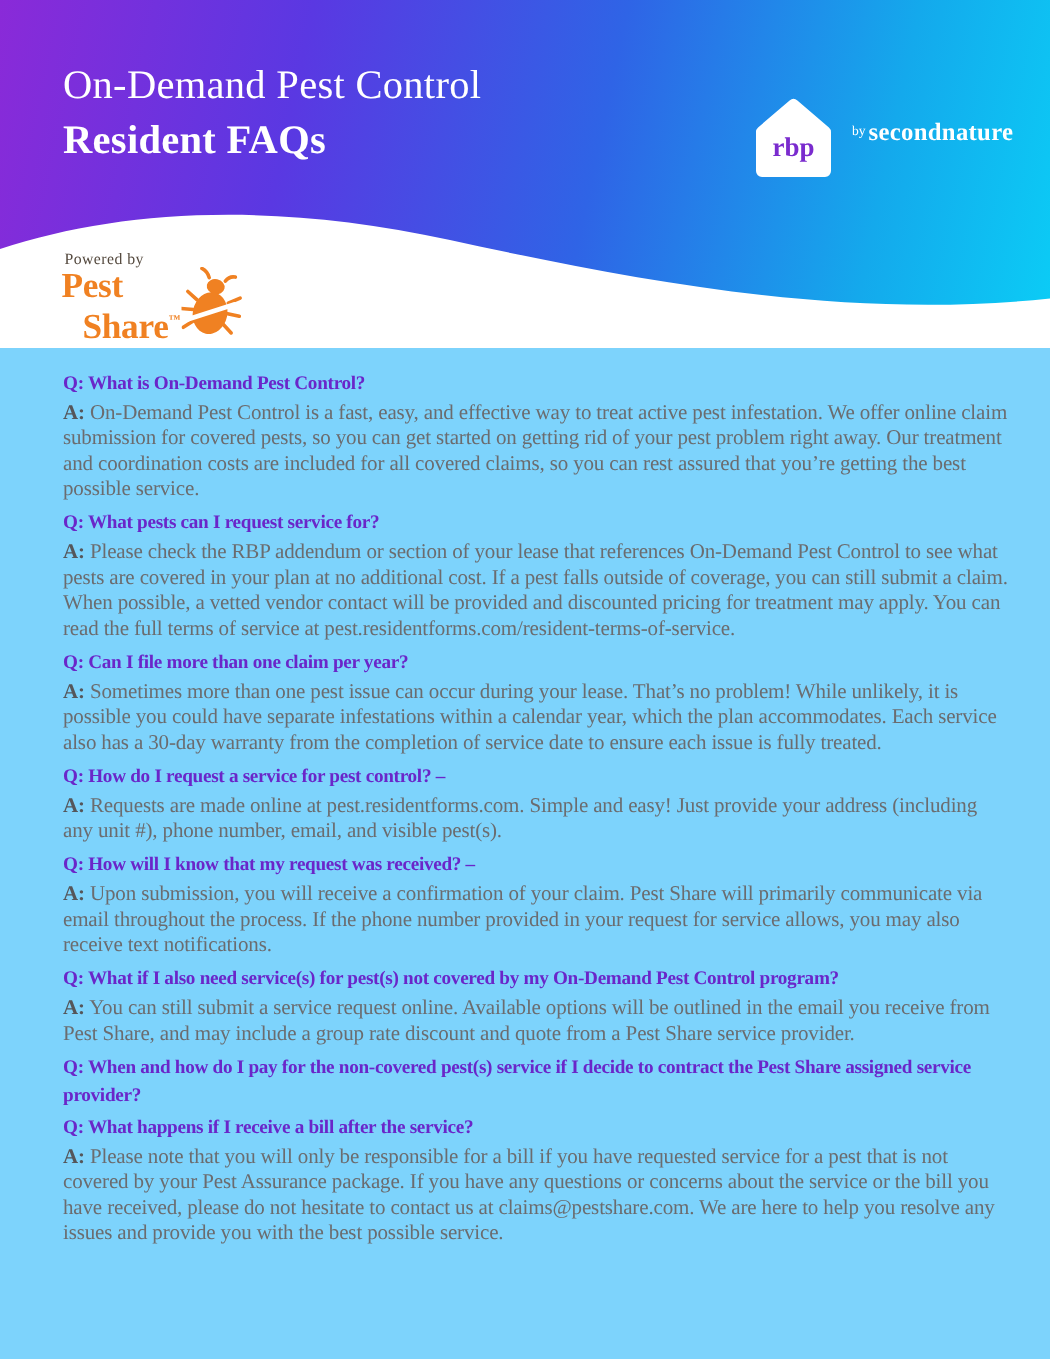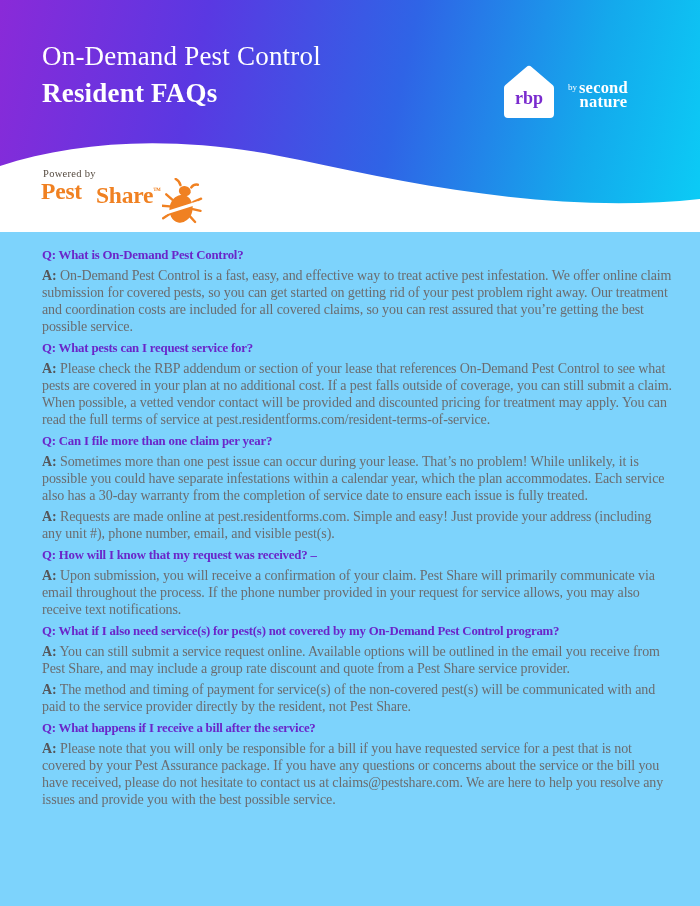--- a/index.html
+++ b/index.html
@@ -9,32 +9,32 @@
   
   .header{position:absolute;left:0;top:0;width:700px;height:232px;
           background:linear-gradient(102deg,#8a2ad8 0%,#5a38e2 28%,#2f64e6 56%,#14a9ec 82%,#0bcdf6 100%);}
   .titles{position:absolute;left:42px;top:38px;color:#ffffff;}
   .title1{font-size:27px;font-weight:400;line-height:37px;letter-spacing:.2px;}
   .title2{font-size:27px;font-weight:700;line-height:37px;letter-spacing:.2px;}
 
   .brand{position:absolute;left:497px;top:62px;display:flex;align-items:flex-start;}
   .brand svg{display:block;}
   .sn{margin-left:7px;margin-top:19px;color:#ffffff;font-weight:700;}
-  .sn-row{display:flex;align-items:flex-start;text-align:center;}
+  .sn-row{display:flex;align-items:flex-start;}
   .sn-by{font-size:9px;font-weight:400;margin-right:2px;margin-top:1px;}
-  .sn-words{display:flex;flex-direction:column;line-height:14px;font-size:16.5px;letter-spacing:.2px;}
+  .sn-words{display:flex;line-height:14px;font-size:16.5px;letter-spacing:.2px;}
   .sn-nature{margin-left:0;}
 
   .wave{position:absolute;left:0;top:122px;width:700px;height:110px;}
 
   
   .powered{position:absolute;left:41px;top:168px;z-index:3;}
   .powered-by{font-size:10.5px;color:#54493e;letter-spacing:.3px;margin:0 0 1px 2px;}
   .ps-row{display:flex;align-items:flex-start;}
-  .ps-words{display:flex;line-height:22px;color:#f08122;font-weight:700;font-size:23.5px;letter-spacing:-0.2px;}
+  .ps-words{display:flex;flex-direction:column;line-height:22px;color:#f08122;font-weight:700;font-size:23.5px;letter-spacing:-0.2px;}
   .ps2{margin-left:14px;text-align:right;}
   .tm{font-size:8px;vertical-align:10px;letter-spacing:0;}
   .bug{margin-left:1px;margin-top:-2px;}
 
   
   .content{position:absolute;left:42px;top:246px;width:632px;}
   .faq{margin:0;}
   .q{margin:0 0 2px 0;font-size:12.8px;font-weight:700;color:#6a26c9;line-height:19px;letter-spacing:-0.2px;}
   .a{margin:0 0 4px 0;font-size:14px;color:#6b6c6f;line-height:17px;letter-spacing:-0.1px;}
   .a-prefix{font-weight:700;color:#55565a;}
@@ -113,35 +113,36 @@
       <h3 class="q"><span class="q-prefix">Q:</span> <span class="q-text">What pests can I request service for?</span></h3>
       <p class="a"><span class="a-prefix">A:</span> <span class="a-text">Please check the RBP addendum or section of your lease that references On-Demand Pest Control to see what pests are covered in your plan at no additional cost. If a pest falls outside of coverage, you can still submit a claim. When possible, a vetted vendor contact will be provided and discounted pricing for treatment may apply. You can read the full terms of service at pest.residentforms.com/resident-terms-of-service.</span></p>
     </section>
 
     <section class="faq">
       <h3 class="q"><span class="q-prefix">Q:</span> <span class="q-text">Can I file more than one claim per year?</span></h3>
       <p class="a"><span class="a-prefix">A:</span> <span class="a-text">Sometimes more than one pest issue can occur during your lease. That’s no problem! While unlikely, it is possible you could have separate infestations within a calendar year, which the plan accommodates. Each service also has a 30-day warranty from the completion of service date to ensure each issue is fully treated.</span></p>
     </section>
 
     <section class="faq">
+      <h3 class="q"><span class="q-prefix">Q:</span> <span class="q-text">How do I request a service for pest control? –</span></h3>
       <p class="a"><span class="a-prefix">A:</span> <span class="a-text">Requests are made online at pest.residentforms.com. Simple and easy! Just provide your address (including any unit #), phone number, email, and visible pest(s).</span></p>
     </section>
 
     <section class="faq">
       <h3 class="q"><span class="q-prefix">Q:</span> <span class="q-text">How will I know that my request was received? –</span></h3>
       <p class="a"><span class="a-prefix">A:</span> <span class="a-text">Upon submission, you will receive a confirmation of your claim. Pest Share will primarily communicate via email throughout the process. If the phone number provided in your request for service allows, you may also receive text notifications.</span></p>
     </section>
 
     <section class="faq">
       <h3 class="q"><span class="q-prefix">Q:</span> <span class="q-text">What if I also need service(s) for pest(s) not covered by my On-Demand Pest Control program?</span></h3>
       <p class="a"><span class="a-prefix">A:</span> <span class="a-text">You can still submit a service request online. Available options will be outlined in the email you receive from Pest Share, and may include a group rate discount and quote from a Pest Share service provider.</span></p>
     </section>
 
     <section class="faq">
-      <p class="a"><span class="a-prefix">A:</span> <span class="a-text">The method and timing of payment for service(s) of the non-covered pest(s) will be communicated with and paid to the service provider directly by the resident, not Pest Share.</span></p>
+      <h3 class="q"><span class="q-prefix">Q:</span> <span class="q-text">When and how do I pay for the non-covered pest(s) service if I decide to contract the Pest Share assigned service provider?</span></h3>
     </section>
 
     <section class="faq">
       <h3 class="q"><span class="q-prefix">Q:</span> <span class="q-text">What happens if I receive a bill after the service?</span></h3>
       <p class="a"><span class="a-prefix">A:</span> <span class="a-text">Please note that you will only be responsible for a bill if you have requested service for a pest that is not covered by your Pest Assurance package. If you have any questions or concerns about the service or the bill you have received, please do not hesitate to contact us at claims@pestshare.com. We are here to help you resolve any issues and provide you with the best possible service.</span></p>
     </section>
   </main>
 
 </div>
 

